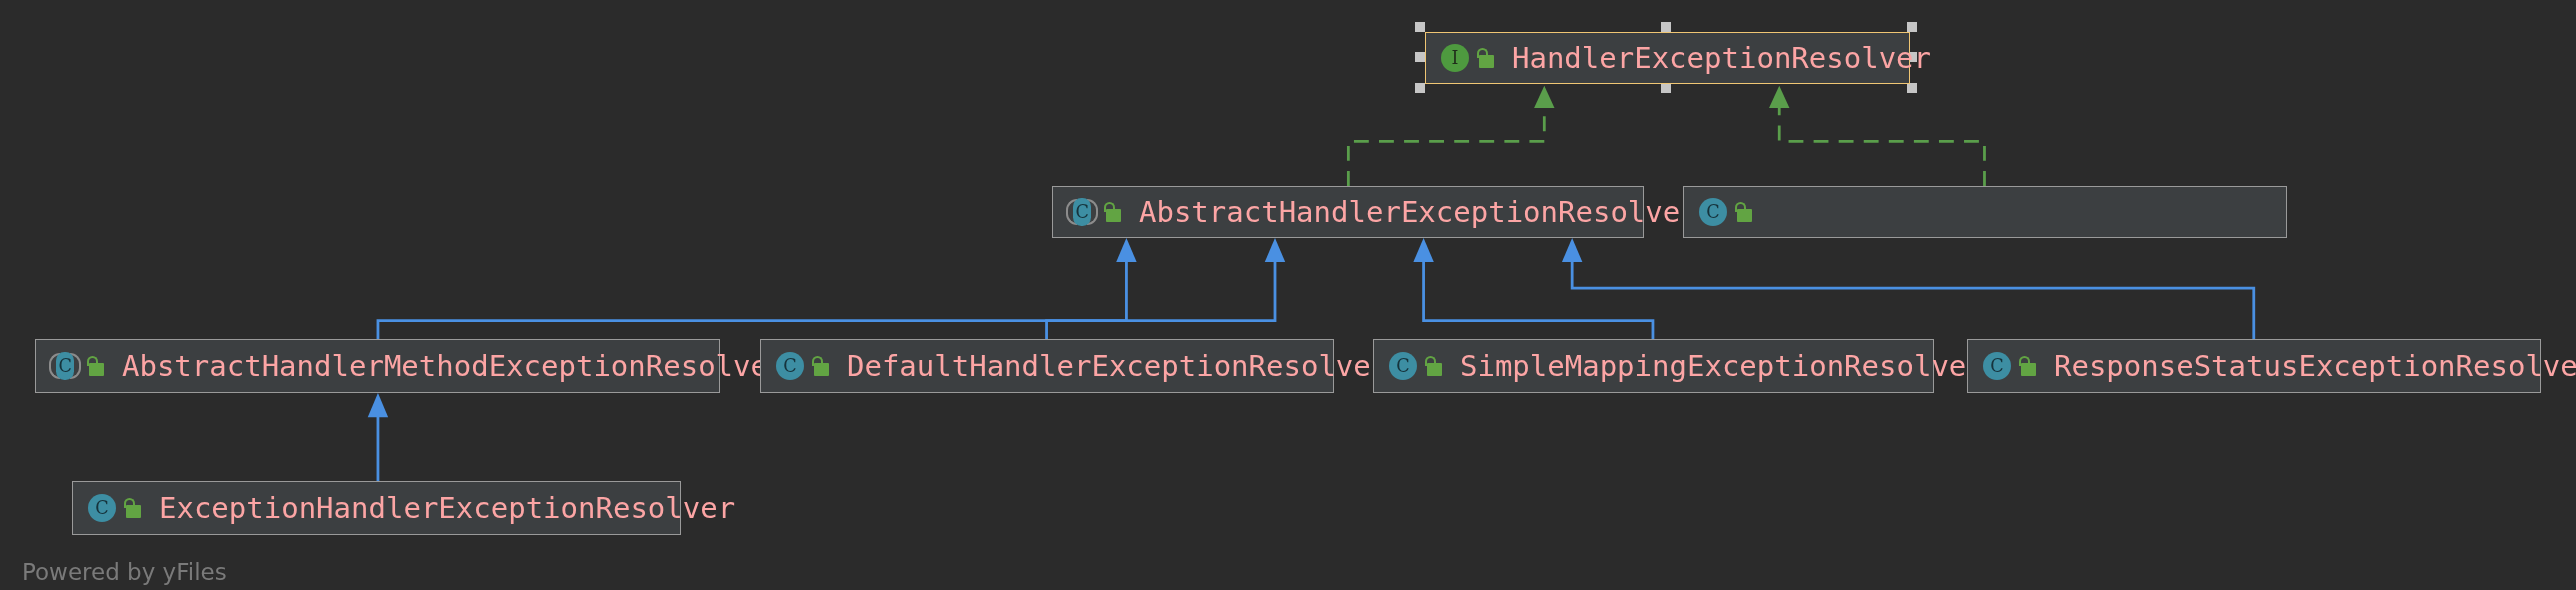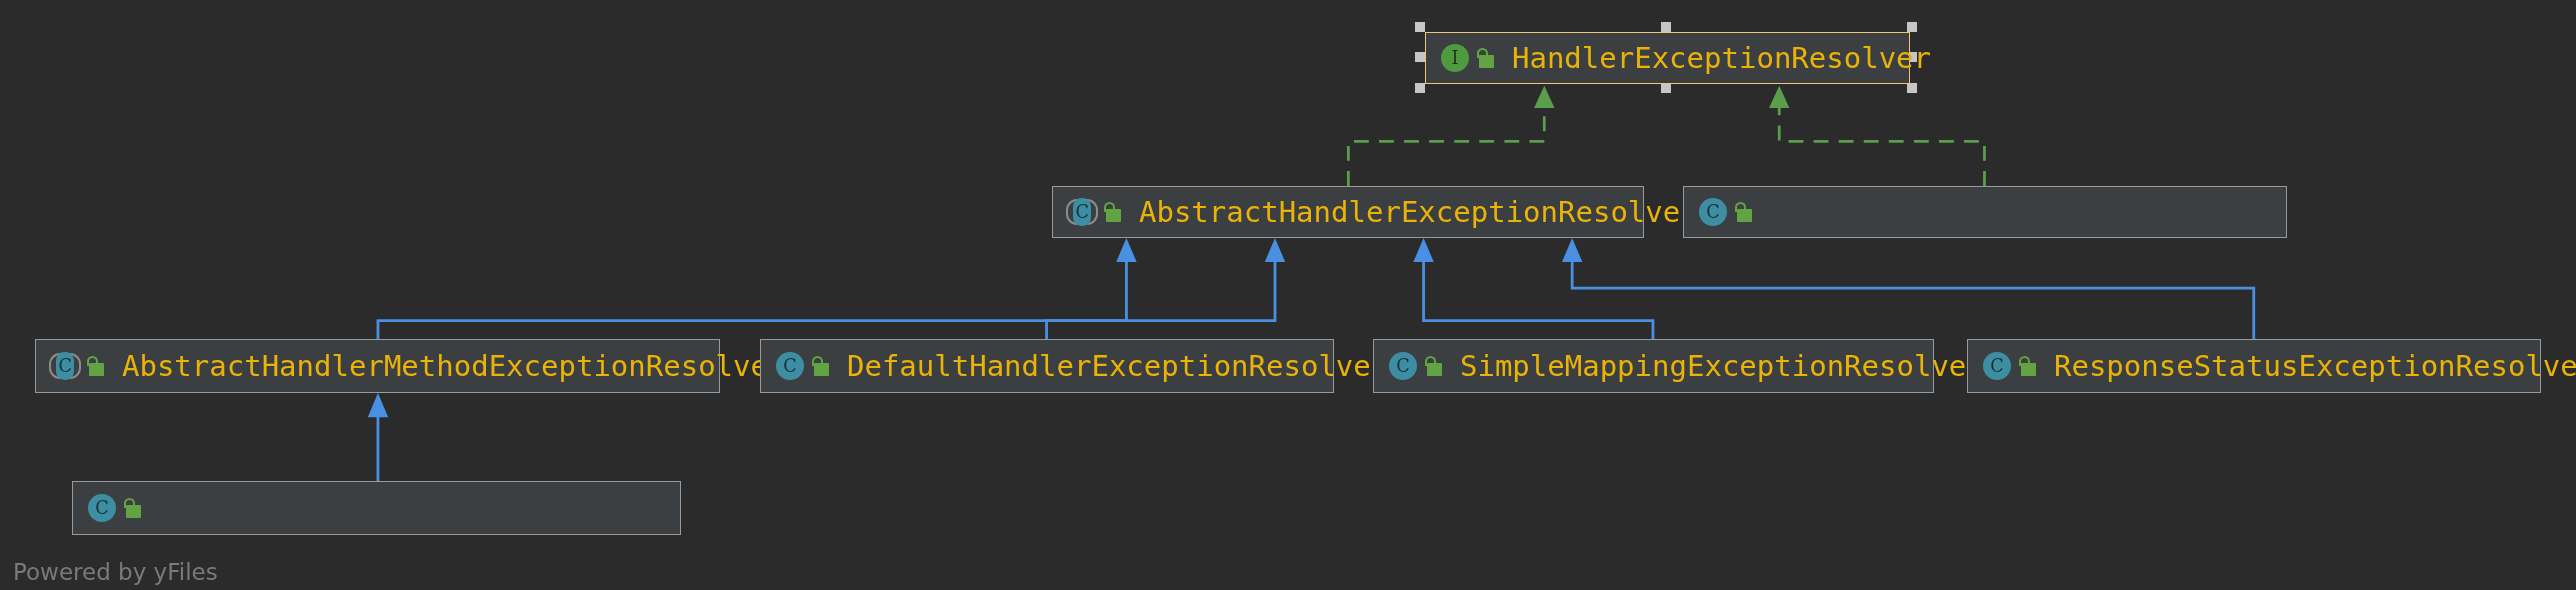--- a/index.html
+++ b/index.html
@@ -35,21 +35,21 @@
     display: flex;
     align-items: center;
     padding: 0 13px;
     white-space: nowrap;
   }
   .node.selected {
     border: 1.9px solid #f0c674;
     background: #3c3f41;
   }
   .node-label {
-    color: #eab308;
+    color: #fca5a5;
     font-size: 29px;
     letter-spacing: 0px;
     line-height: 1;
     margin-left: 15px;
   }
 
   
   .icon-wrap {
     position: relative;
     width: 32px;
@@ -151,21 +151,21 @@
   .handle {
     position: absolute;
     width: 10.2px;
     height: 10.2px;
     background: #c6c6c6;
   }
 
   
   #watermark {
     position: absolute;
-    left: 13px;
+    left: 22px;
     bottom: 5.6px;
     color: #7a7a7a;
     font-size: 23px;
     font-family: "DejaVu Sans", "Liberation Sans", sans-serif;
     white-space: nowrap;
   }
 </style>
 </head>
 <body>
 
@@ -303,19 +303,20 @@
         <span class="node-label">ResponseStatusExceptionResolver</span>
       </div>
       <div class="node" style="left: 72px; top: 481px; width: 609px; height: 54px;">
         <span class="icon-wrap">
           <span class="ico-class">C</span>
         </span>
         <span class="lock">
           <span class="lock-shackle"></span>
           <span class="lock-body"></span>
         </span>
+        <span class="node-label">ExceptionHandlerExceptionResolver</span>
       </div>
     </div>
 
   <div id="watermark">Powered by yFiles</div>
 
 </div>
 
 
 </body></html>

